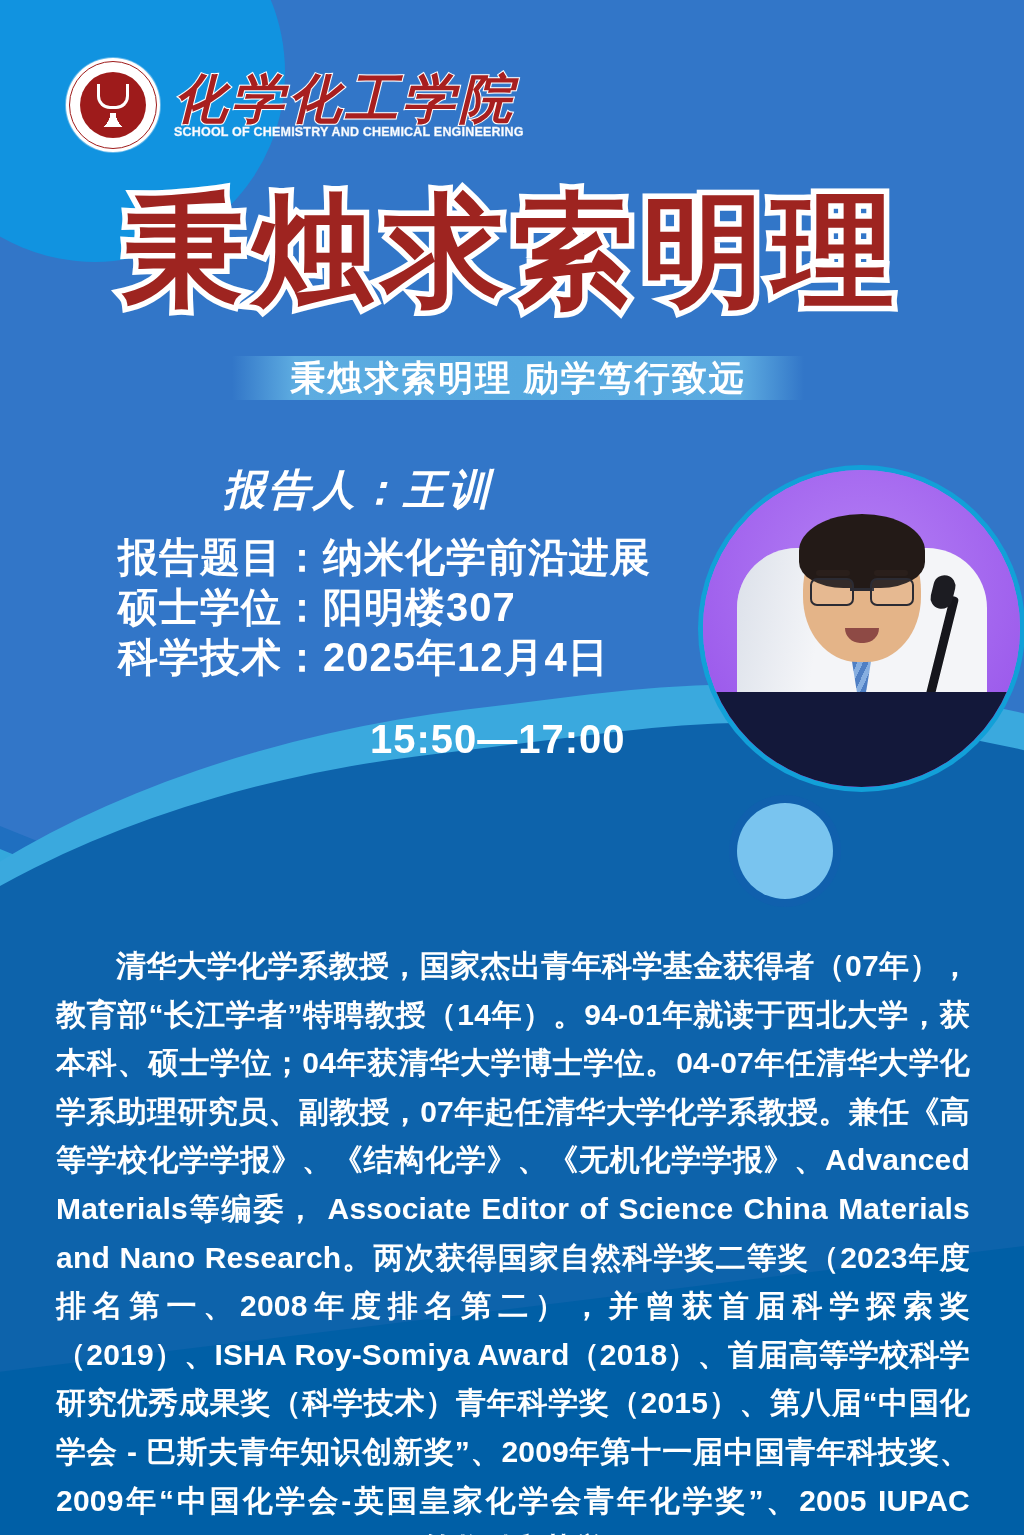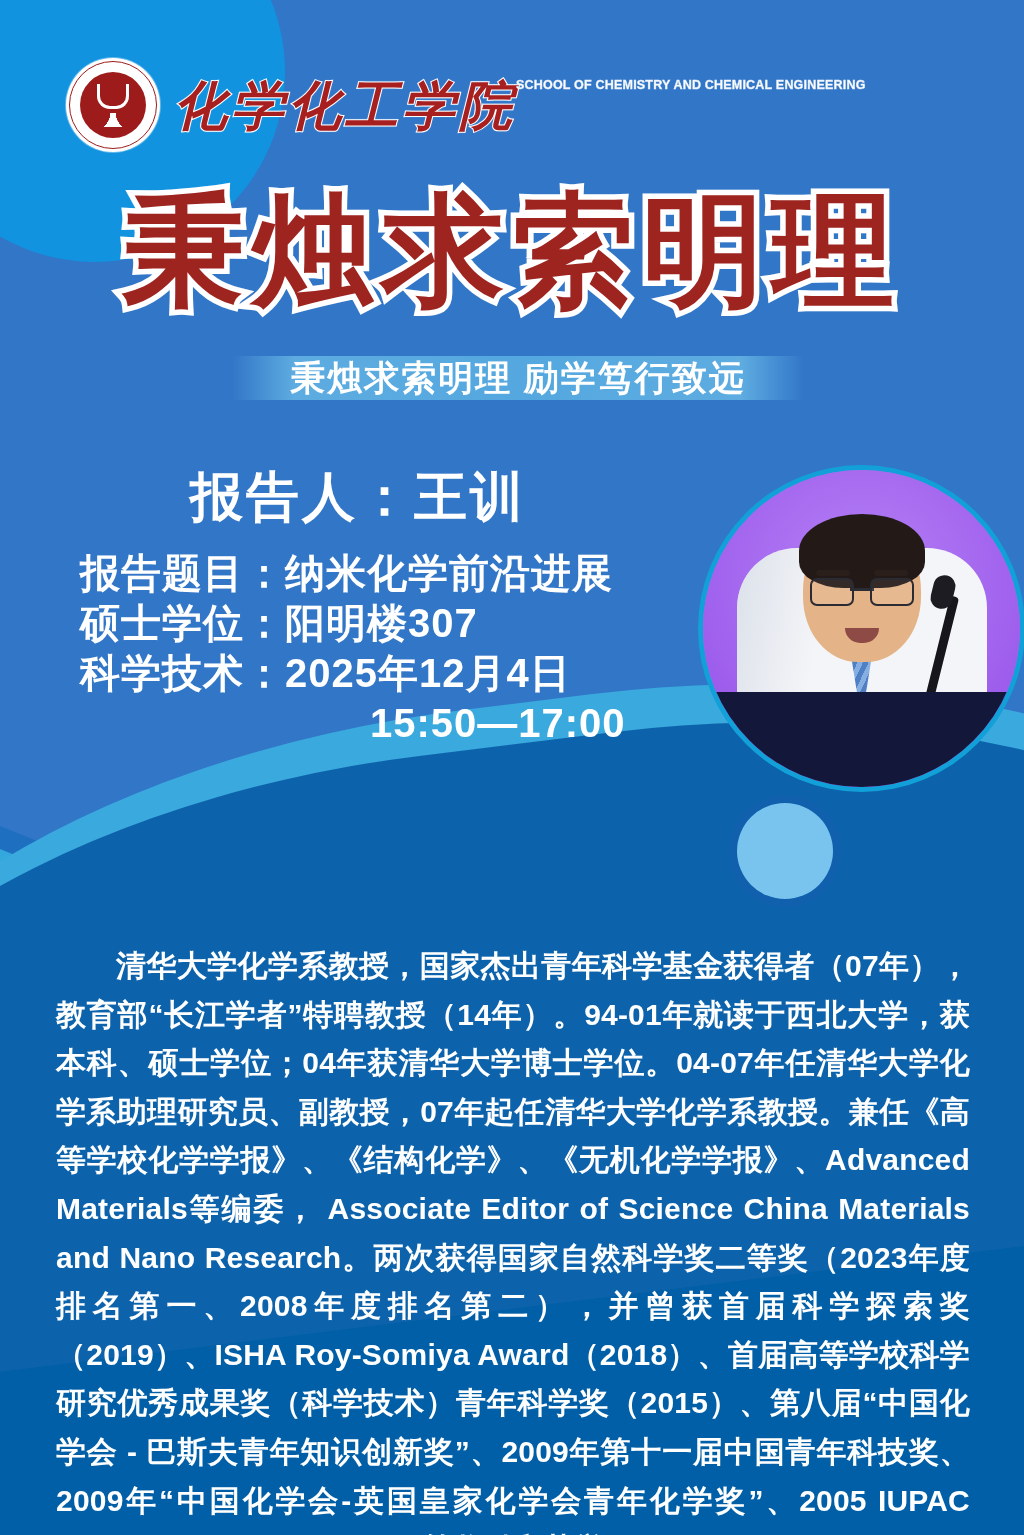--- a/index.html
+++ b/index.html
@@ -109,21 +109,21 @@
     background:
       linear-gradient(#fff,#fff) center/2px 14px no-repeat,
       radial-gradient(circle at 0 0,transparent 70%,#fff 71%) left top/20px 14px no-repeat,
       radial-gradient(circle at 100% 0,transparent 70%,#fff 71%) right top/20px 14px no-repeat;
   }
   .emblem-outer-ring{
     position:absolute;inset:3px;border-radius:50%;
     border:1.5px solid #9e1b1b;
   }
 
-  .logo-text{display:flex;flex-direction:row;justify-content:center;}
+  .logo-text{display:flex;flex-direction:column;justify-content:center;}
   .logo-cn{
     font-size:53px;line-height:1.02;font-weight:bold;
     color:#a81f1f;letter-spacing:4px;
     font-style:italic;
     -webkit-text-stroke:2px #ffffff;
     paint-order:stroke fill;
     text-shadow:0 0 2px rgba(255,255,255,.9);
     font-family:"DejaVu Serif","Liberation Serif",serif;
   }
   .logo-en{
@@ -159,29 +159,29 @@
   .subtitle-text{
     color:#ffffff;font-size:35px;font-weight:bold;letter-spacing:2px;
   }
 
   
   .info{
     position:absolute;left:0;top:462px;width:700px;z-index:26;
     color:#ffffff;
   }
   .speaker-line{
-    text-align:center;font-size:53px;font-weight:bold;
-    letter-spacing:3px;margin:0 0 14px 16px;
+    text-align:center;font-size:42px;font-weight:bold;
+    letter-spacing:3px;margin:0 0 14px 16px;font-style:italic;
   }
   .detail{
     font-size:40px;font-weight:bold;line-height:1.25;
-    padding-left:80px;letter-spacing:1px;
+    padding-left:118px;letter-spacing:1px;
     white-space:nowrap;
   }
-  .detail.time2{padding-left:370px;}
+  .detail.time2{padding-left:370px;margin-top:32px;}
 
   
   .photo-wrap{
     position:absolute;left:703px;top:470px;
     width:317px;height:317px;border-radius:50%;
     z-index:24;overflow:hidden;
     box-shadow:0 0 0 5px #12a0d8;
     background:#a96ef0;
   }
   .photo-bg{position:absolute;inset:0;background:

